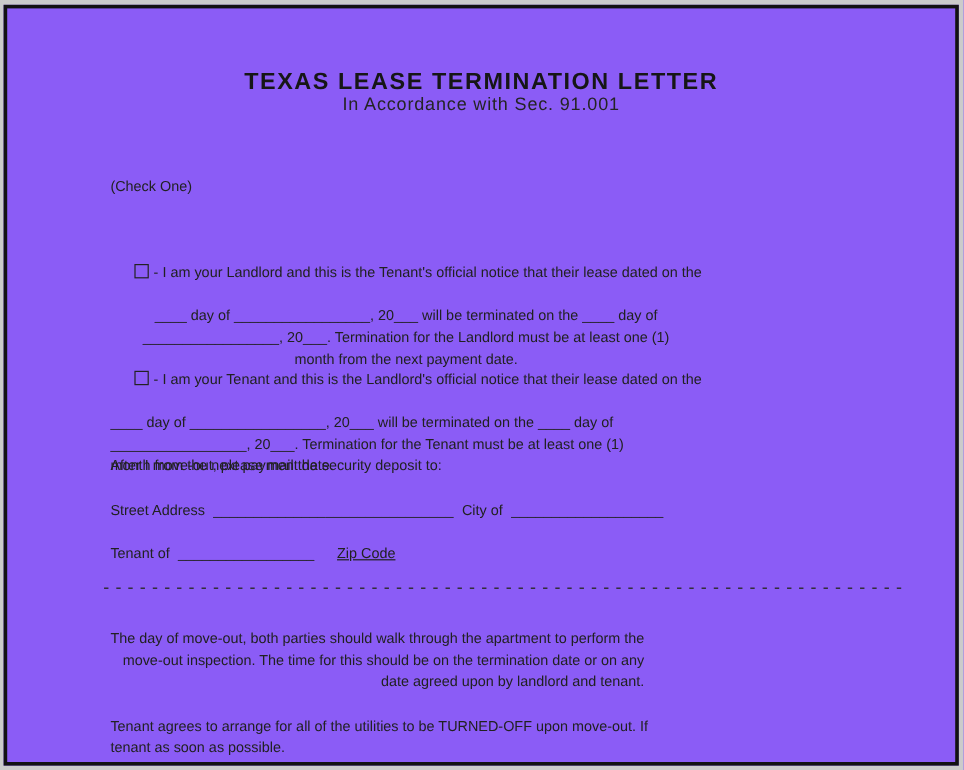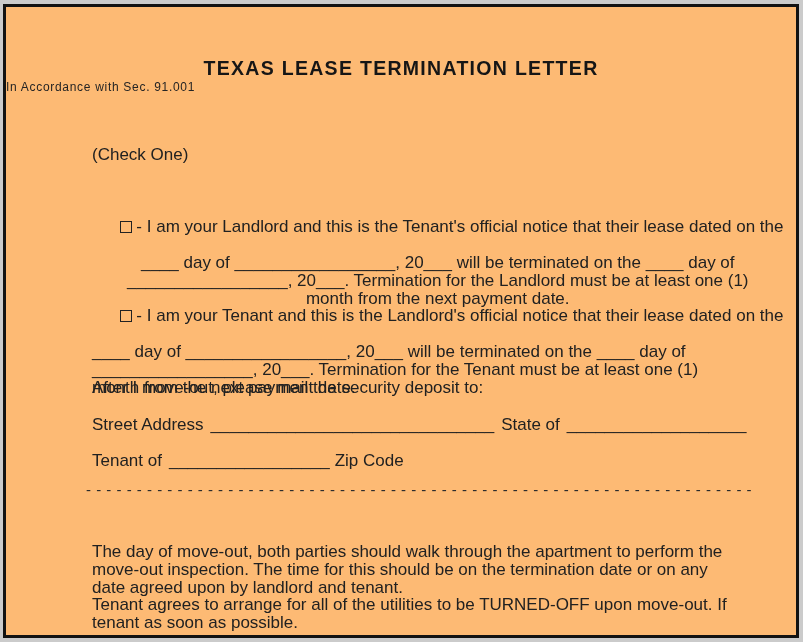--- a/index.html
+++ b/index.html
@@ -13,21 +13,21 @@
     position: relative;
     overflow: hidden;
     font-family: "Liberation Sans", sans-serif;
   }
   .page {
     position: absolute;
     top: 4px;
     left: 3px;
     right: 4px;
     bottom: 4px;
-    background: #fdba74;
+    background: #8b5cf6;
     border: 3px solid #121212;
     overflow: hidden;
     padding-left: 28px;
   }
   .abs { position: absolute; left: 86px; }
 
   .doc-title {
     position: absolute;
     top: 50px;
     left: 0;
@@ -38,28 +38,29 @@
     letter-spacing: 1.3px;
     color: #161616;
     line-height: 22px;
     margin: 0;
   }
   .doc-subtitle {
     position: absolute;
     top: 73px;
     left: 0;
     right: 0;
-    font-size: 12px;
+    text-align: center;
+    font-size: 15px;
     letter-spacing: 0.7px;
     color: #242424;
     line-height: 15px;
   }
 
   .bodytext, .line {
-    font-size: 17px;
+    font-size: 12px;
     line-height: 18px;
     color: #212121;
     white-space: pre;
   }
 
   .checkbox {
     display: inline-block;
     width: 10px;
     height: 10px;
     border: 1.5px solid #222;
@@ -104,30 +105,30 @@
       <span class="checkbox"></span><span>- I am your Tenant and this is the Landlord's official notice that their lease dated on the</span>
     </div>
     <div class="line">____ day of _________________, 20___ will be terminated on the ____ day of</div>
     <div class="line">_________________, 20___. Termination for the Tenant must be at least one (1)</div>
     <div class="line">month from the next payment date.</div>
   </div>
 
   <div class="abs bodytext" style="top:372px;">After I move-out, please mail the security deposit to:</div>
 
   <div class="abs bodytext fieldrow" style="top:409px;">
-    <span class="fld-label">Street Address</span><span class="blank">______________________________</span><span class="fld-label" style="margin-left:7px;">State of</span><span class="blank">___________________</span>
+    <span class="fld-label">Street Address</span><span class="blank">______________________________</span><span class="fld-label" style="margin-left:7px;">City of</span><span class="blank">___________________</span>
   </div>
 
   <div class="abs bodytext fieldrow" style="top:445px;">
-    <span class="fld-label">Tenant of</span><span class="blank">_________________</span><span class="fld-label" style="margin-left:5px;">Zip Code</span>
+    <span class="fld-label">Tenant of</span><span class="blank">_________________</span><span class="fld-label" style="margin-left:19px;text-decoration:underline;">Zip Code</span>
   </div>
 
   <div class="abs dashes" style="top:474px; left:80px;">- - - - - - - - - - - - - - - - - - - - - - - - - - - - - - - - - - - - - - - - - - - - - - - - - - - - - - - - - - - - - - - - - -</div>
 
-  <div class="abs" style="top:536px;">
+  <div class="abs" style="top:516px;text-align:right;">
     <div class="line">The day of move-out, both parties should walk through the apartment to perform the</div>
     <div class="line">move-out inspection. The time for this should be on the termination date or on any</div>
     <div class="line">date agreed upon by landlord and tenant.</div>
   </div>
 
   <div class="abs" style="top:589px;">
     <div class="line">Tenant agrees to arrange for all of the utilities to be TURNED-OFF upon move-out. If</div>
     <div class="line">tenant as soon as possible.</div>
   </div>
 

